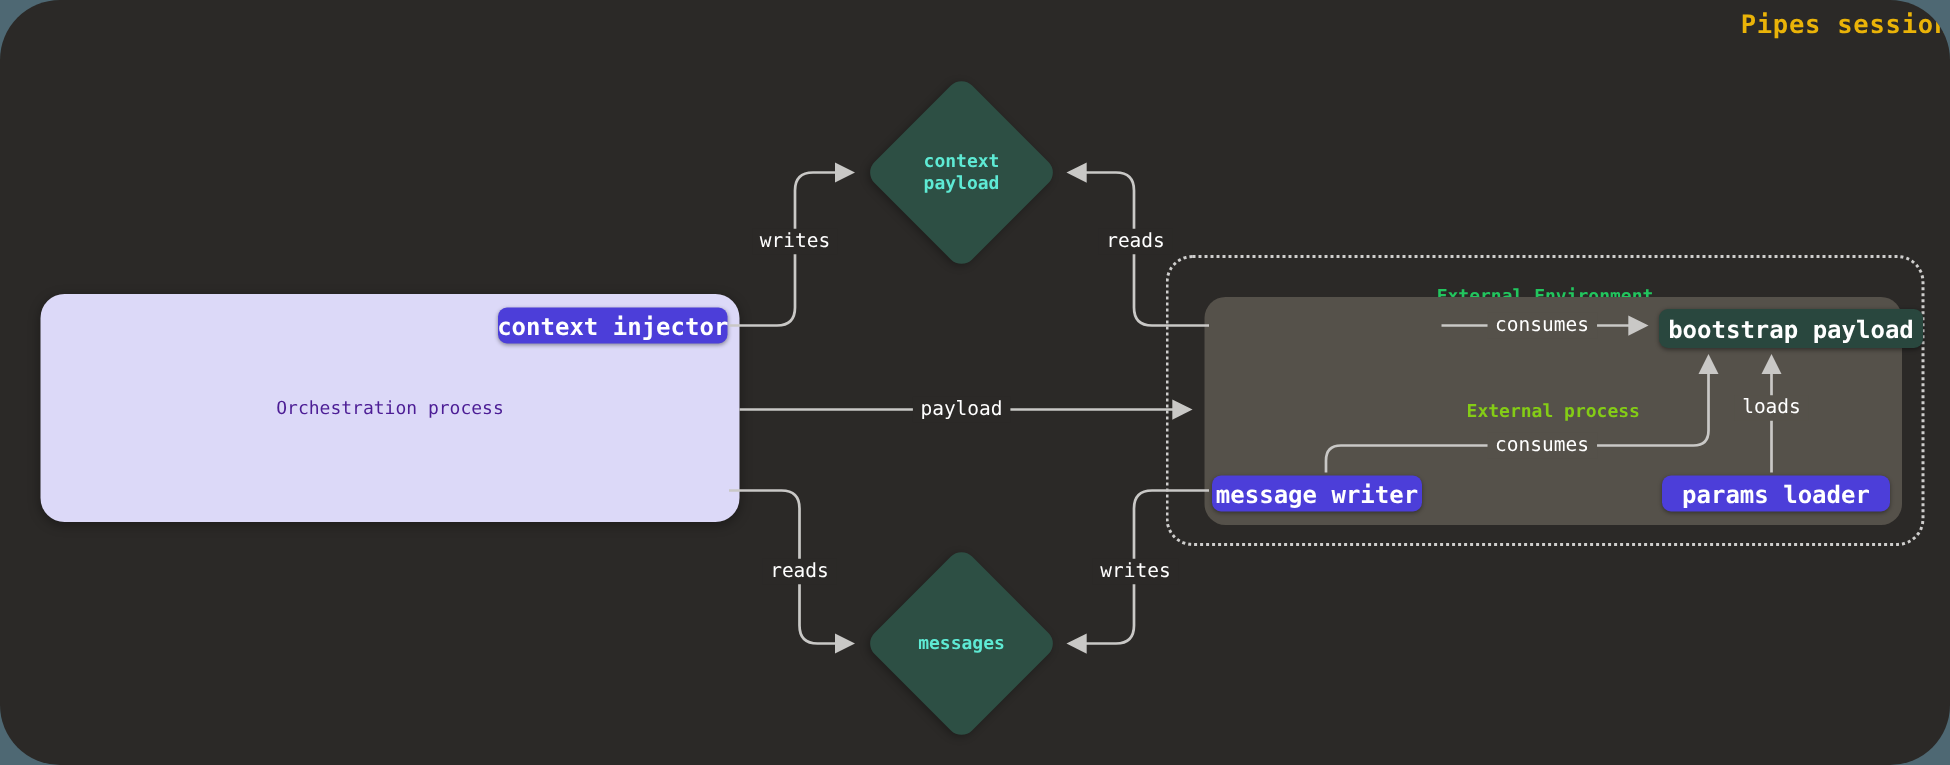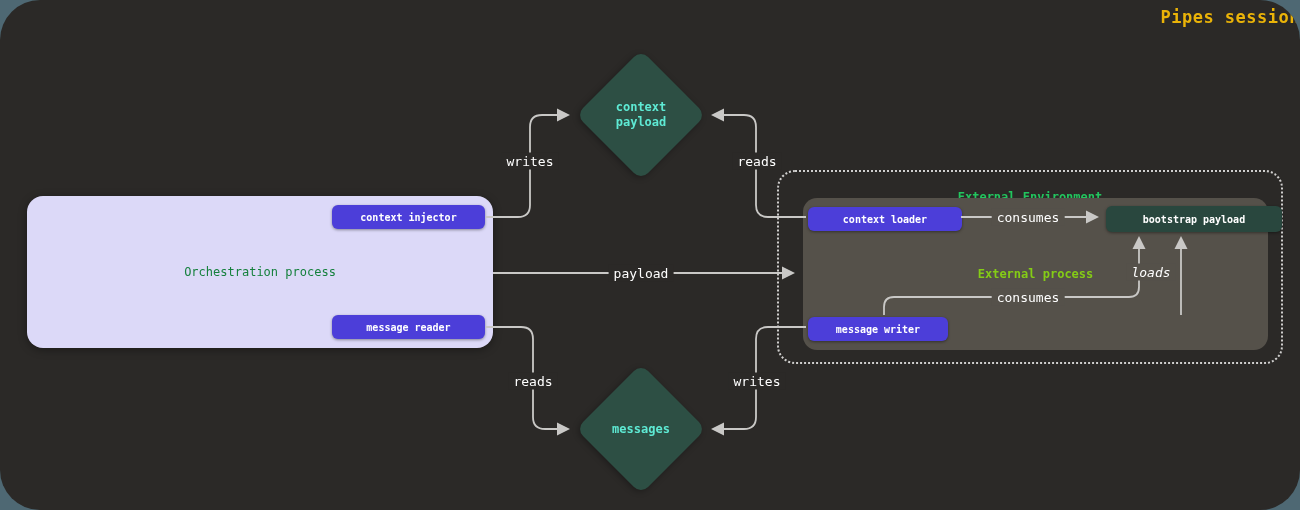--- a/index.html
+++ b/index.html
@@ -16,21 +16,21 @@
   }
   
   .box { position:absolute; }
   .orch-box {
     left:27px; top:196px; width:466px; height:152px;
     background:#dcd9f8; border-radius:16px;
     box-shadow:0 2px 8px rgba(0,0,0,.35);
   }
   .orch-label {
     position:absolute; left:50%; top:50%; transform:translate(-50%,-50%);
-    font-size:12px; font-weight:500; color:#15803d; white-space:nowrap;
+    font-size:12px; font-weight:500; color:#4c1d95; white-space:nowrap;
   }
   .env-box {
     left:777px; top:170px; width:506px; height:194px;
     border:2px dotted #cfcecd; border-radius:18px; background:transparent;
   }
   .env-label {
     position:absolute; top:4px; left:0; right:0; text-align:center;
     font-size:12px; font-weight:700; color:#22c55e; white-space:nowrap;margin-top:14px;
   }
   .proc-box {
@@ -38,21 +38,21 @@
     background:#55514a; border-radius:14px;
   }
   .proc-label {
     position:absolute; left:50%; top:50%; transform:translate(-50%,-50%);
     font-size:12px; font-weight:700; color:#84cc16; white-space:nowrap;
   }
   
   .btn {
     position:absolute; height:24px; border-radius:6px;
     display:flex; align-items:center; justify-content:center;
-    font-size:10px; font-weight:700; color:#ffffff; white-space:nowrap;
+    font-size:16px; font-weight:700; color:#ffffff; white-space:nowrap;
     box-shadow:0 1px 3px rgba(0,0,0,.4);
   }
   .btn.purple { background:#4c3ed9; }
   .btn.green  { background:#29473e; }
   
   .diamond-shape {
     position:absolute; width:92px; height:92px;
     transform:translate(-50%,-50%) rotate(45deg);
     background:#2d4f44; border-radius:10px;
     box-shadow:0 2px 6px rgba(0,0,0,.3);
@@ -75,30 +75,29 @@
 </head>
 <body>
 
 <div class="canvas">
 
   <div class="diagram-title">Pipes session</div>
 
   <div class="box orch-box">
     <span class="orch-label">Orchestration process</span>
     <div class="btn purple" style="left:305px; top:9px;  width:153px;">context injector</div>
-    <div class="btn purple" style="left:305px; top:119px; width:153px;">message reader</div>
   </div>
 
   <div class="box env-box">
     <span class="env-label">External Environment</span>
     <div class="proc-box">
       <span class="proc-label">External process</span>
-      <div class="btn purple" style="left:5px;   top:9px;   width:154px;">context loader</div>
       <div class="btn purple" style="left:5px;   top:119px; width:140px;">message writer</div>
       <div class="btn green" style="left:303px; top:8px;   width:176px; height:26px;">bootstrap payload</div>
+      <div class="btn purple" style="left:305px; top:119px; width:152px;">params loader</div>
     </div>
   </div>
 
   <div class="diamond-shape" style="left:641px; top:115px;"></div>
   <div class="diamond-label" style="left:641px; top:115px;">context payload</div>
 
   <div class="diamond-shape" style="left:641px; top:429px;"></div>
   <div class="diamond-label" style="left:641px; top:429px;">messages</div>
 
   <svg class="edges" width="1300" height="510" viewBox="0 0 1300 510">
@@ -119,15 +118,15 @@
     </g>
   </svg>
 
   <span class="edge-label on-canvas" style="left:530px;  top:161px;">writes</span>
   <span class="edge-label on-canvas" style="left:757px;  top:161px;">reads</span>
   <span class="edge-label on-canvas" style="left:641px;  top:273px;">payload</span>
   <span class="edge-label on-canvas" style="left:533px;  top:381px;">reads</span>
   <span class="edge-label on-canvas" style="left:757px;  top:381px;">writes</span>
   <span class="edge-label on-proc" style="left:1028px; top:217px;">consumes</span>
   <span class="edge-label on-proc" style="left:1028px; top:297px;">consumes</span>
-  <span class="edge-label on-proc" style="left:1151px; top:272px;font-style:italic;">loads</span>
+  <span class="edge-label on-proc" style="left:1181px; top:272px;">loads</span>
 
 </div>
 
 </body></html>

